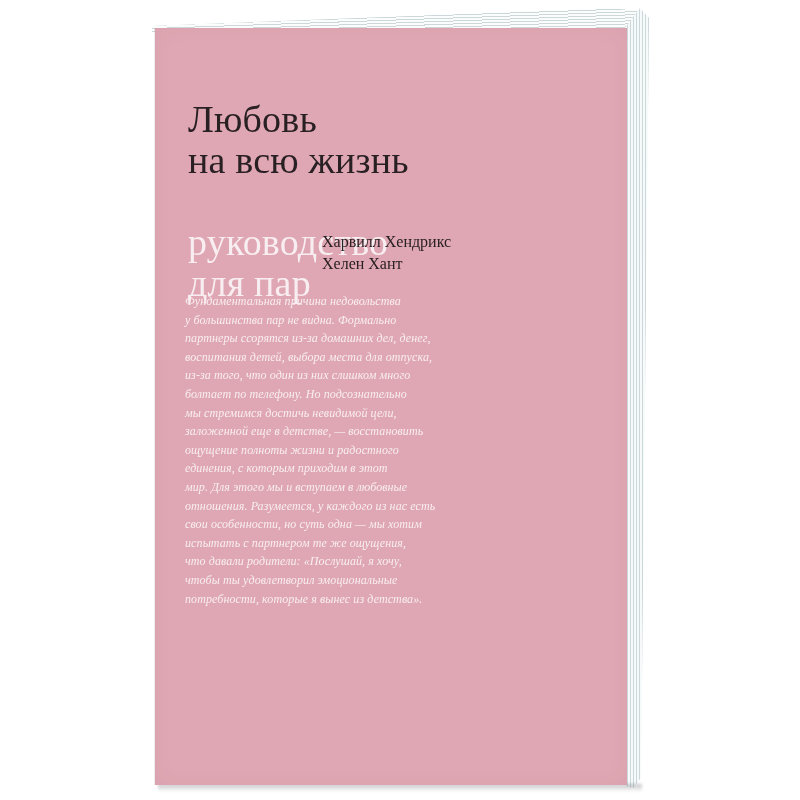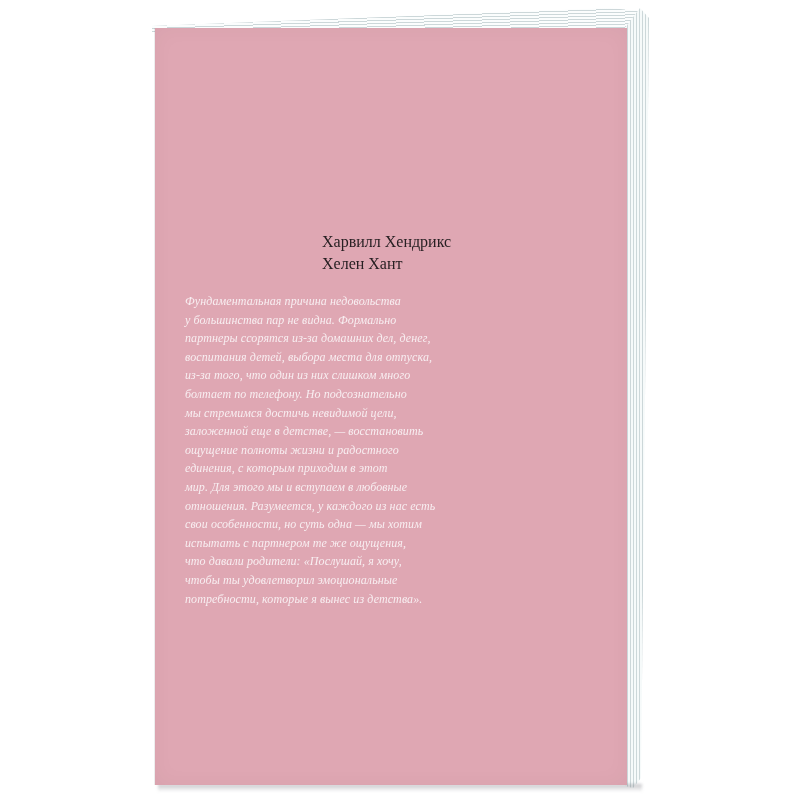--- a/index.html
+++ b/index.html
@@ -58,20 +58,26 @@
   }
 </style>
 </head>
 <body>
 
 <div class="scene">
   <div class="page-edges-top"></div>
   <div class="page-edges-right"></div>
   <div class="book-shadow"></div>
   <div class="cover">
+    <div class="title-block">
+      <div class="title-main">Любовь
+на всю жизнь</div>
+      <div class="title-sub">руководство
+для пар</div>
+    </div>
     <div class="authors">Харвилл Хендрикс
 Хелен Хант</div>
     <div class="blurb">Фундаментальная причина недовольства
 у большинства пар не видна. Формально
 партнеры ссорятся из-за домашних дел, денег,
 воспитания детей, выбора места для отпуска,
 из-за того, что один из них слишком много
 болтает по телефону. Но подсознательно
 мы стремимся достичь невидимой цели,
 заложенной еще в детстве, — восстановить

